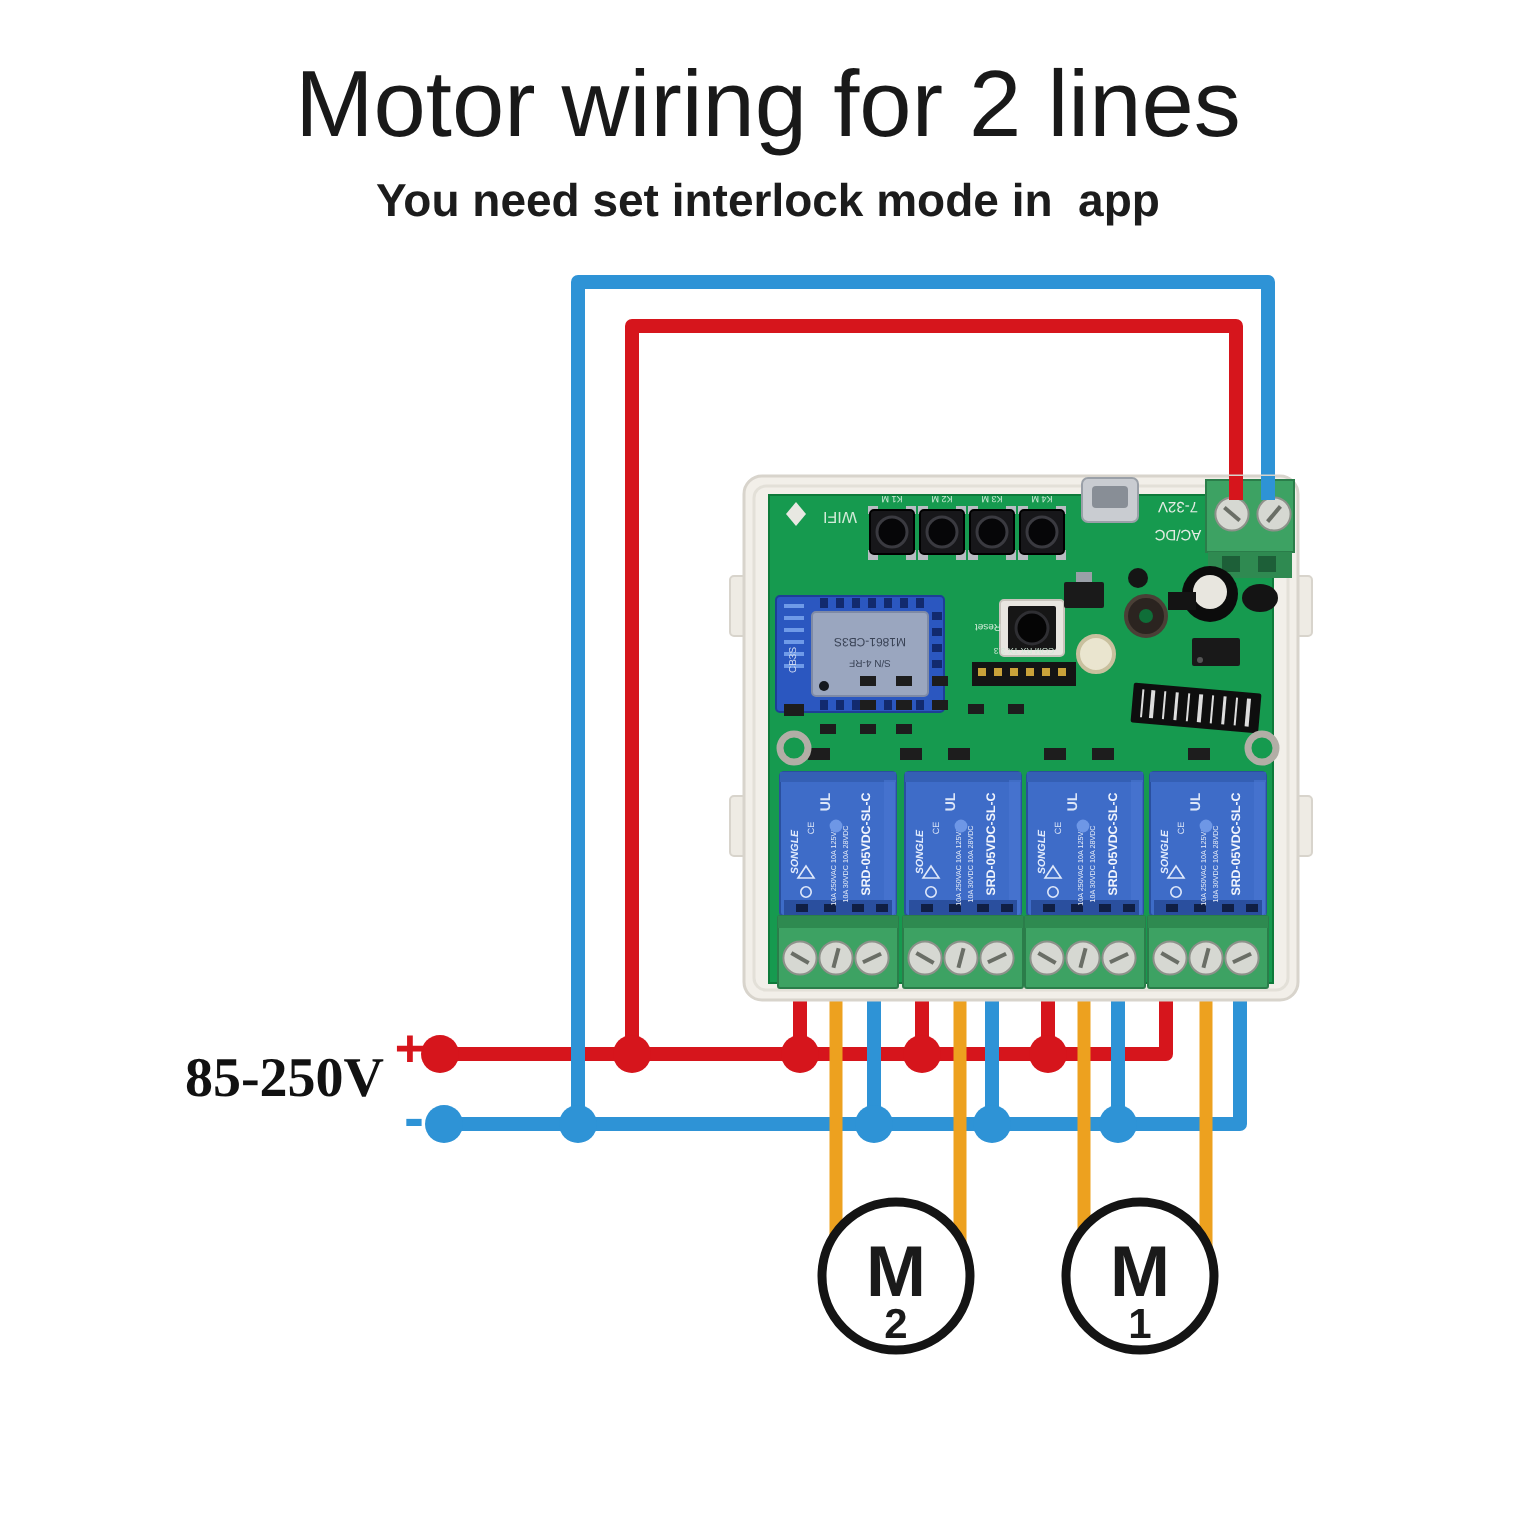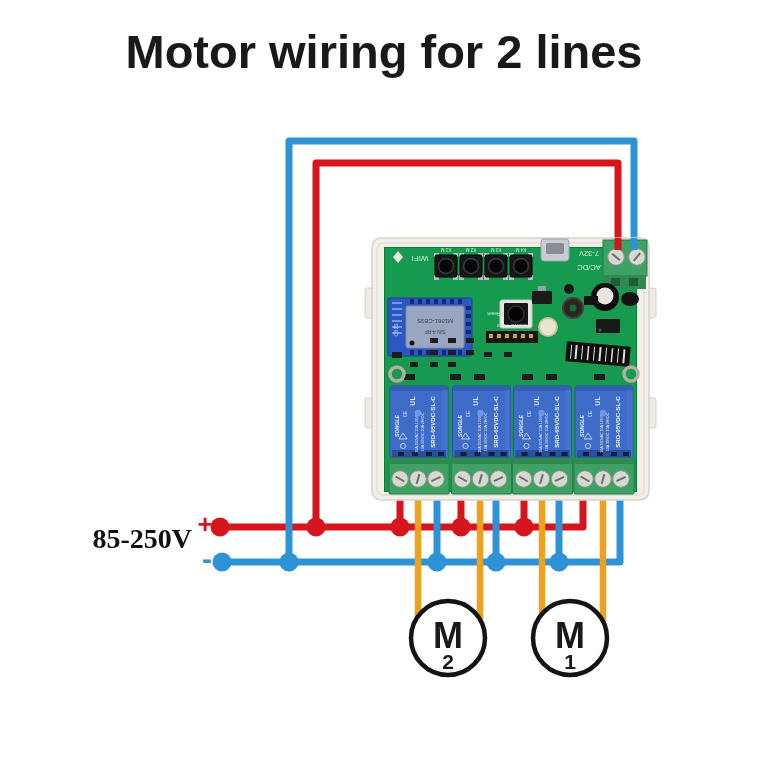--- a/index.html
+++ b/index.html
@@ -1,32 +1,33 @@
 <!DOCTYPE html>
 <html><head>
 <meta charset="utf-8">
 <style>
   html,body{margin:0;padding:0;background:#fff;}
   .canvas{position:relative;width:768px;height:768px;background:#ffffff;overflow:hidden;
           font-family:"Liberation Sans",sans-serif;}
   .title{position:absolute;top:24px;left:0;width:100%;text-align:center;
-         font-size:47px;font-weight:bold;color:#191919;letter-spacing:0px;}
+         font-size:47px;font-weight:normal;color:#191919;letter-spacing:0px;}
   .subtitle{position:absolute;top:87px;left:0;width:100%;text-align:center;
             font-size:23px;font-weight:bold;color:#1c1c1c;white-space:pre;}
   svg{position:absolute;left:0;top:0;}
   svg text{font-family:"Liberation Sans",sans-serif;}
   .wire{fill:none;}
   .serif{font-family:"Liberation Serif",serif;}
 </style>
 </head>
 <body>
 
 <div class="canvas">
 
   <div class="title">Motor wiring for 2 lines</div>
+  <div class="subtitle">You need set interlock mode in  app</div>
 
   <svg width="768" height="768" viewBox="0 0 768 768">
 
     <defs>
 
       <g id="relay-def">
         <rect x="0" y="0" width="58" height="72" rx="2" stroke="#2a4f9e" stroke-width="1" fill="#3e6cc8"></rect>
         <rect x="0" y="0" width="58" height="5" fill="#345fb4"></rect>
         <rect x="52" y="4" width="6" height="68" fill="#4a78d4" opacity="0.55"></rect>
         <rect x="2" y="64" width="54" height="8" fill="#2a4f9e"></rect>

